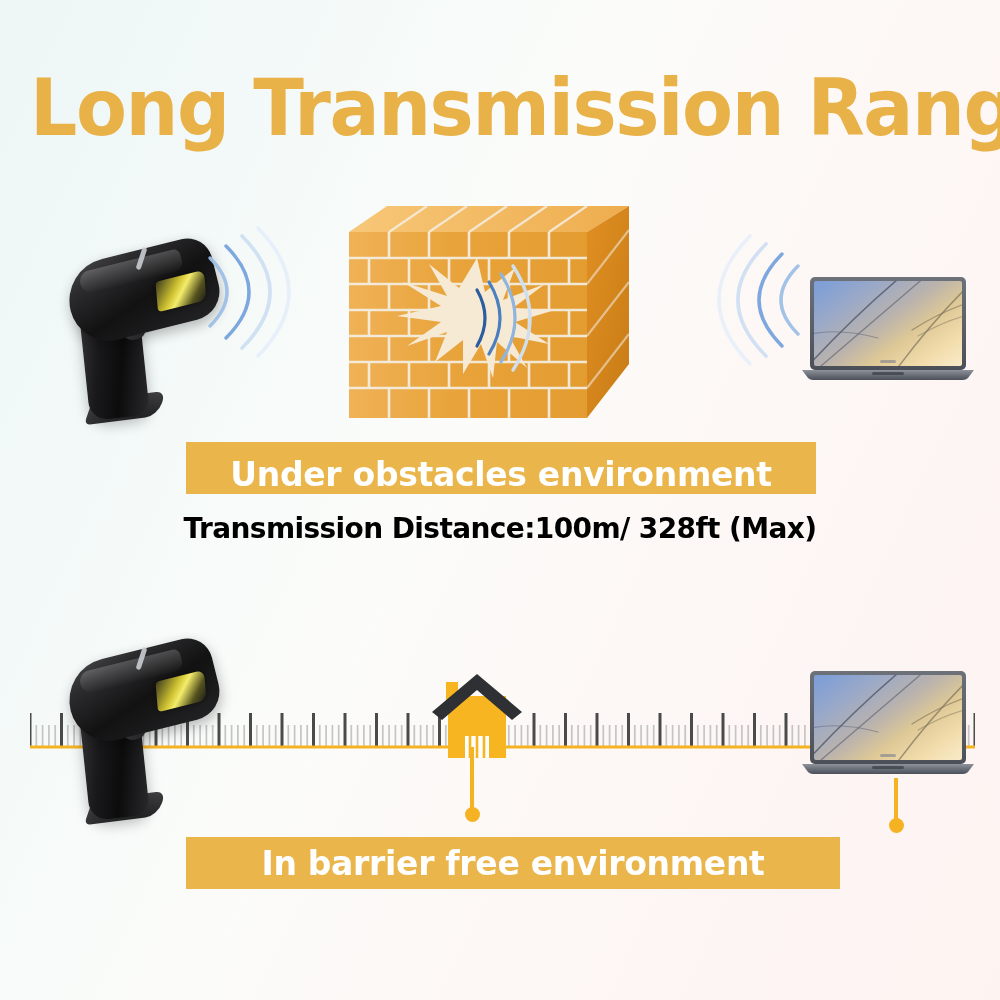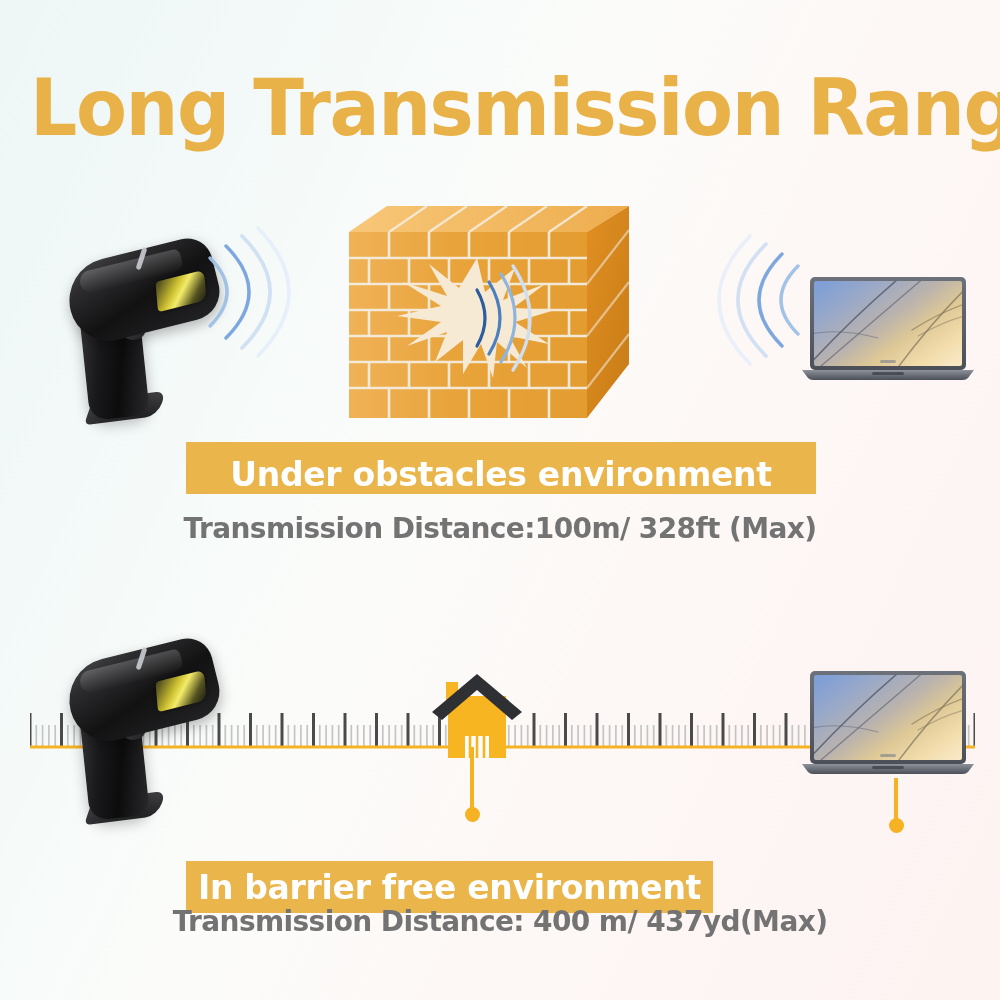--- a/index.html
+++ b/index.html
@@ -59,29 +59,29 @@
     align-items: center;
     justify-content: center;
     white-space: nowrap;
   }
   .subtitle {
     position: absolute;
     font-family: "DejaVu Sans", sans-serif;
     font-weight: bold;
     font-size: 28px;
     letter-spacing: -0.6px;
-    color: #737373;
+    color: #000000;
     text-align: center;
     white-space: nowrap;
   }
 
   #banner1 { left: 186px; top: 442px; width: 630px; height: 52px; align-items: flex-end; }
   #sub1    { left: 0px;  top: 512px; width: 1000px; }
 
-  #banner2 { left: 186px; top: 837px; width: 527px; height: 52px; margin-top: 24px; }
+  #banner2 { left: 186px; top: 837px; width: 654px; height: 52px; }
   #sub2    { left: 0px;  top: 905px; width: 1000px; }
 
   
   .scanner { position: absolute; }
 
   .sc-head {
     position: absolute;
     width: 150px; height: 82px;
     background: linear-gradient(160deg,#4a4a4d 0%,#2c2c2e 22%,#121213 55%,#242426 100%);
     border-radius: 44px 26px 30px 40px;
@@ -582,15 +582,14 @@
   </div>
 
   <div class="pin" style="left:889px; top:778px; width:15px; height:56px;">
     <div class="stem" style="height:42px;"></div>
     <div class="dot" style="top:40px;"></div>
   </div>
 
   <div class="banner" id="banner2">
     <span>In barrier free environment</span>
   </div>
-  <div class="subtitle" id="sub2">Transmission Distance: 400 m/ 437yd(Max)</div>
 
 </div>
 
 </body></html>

